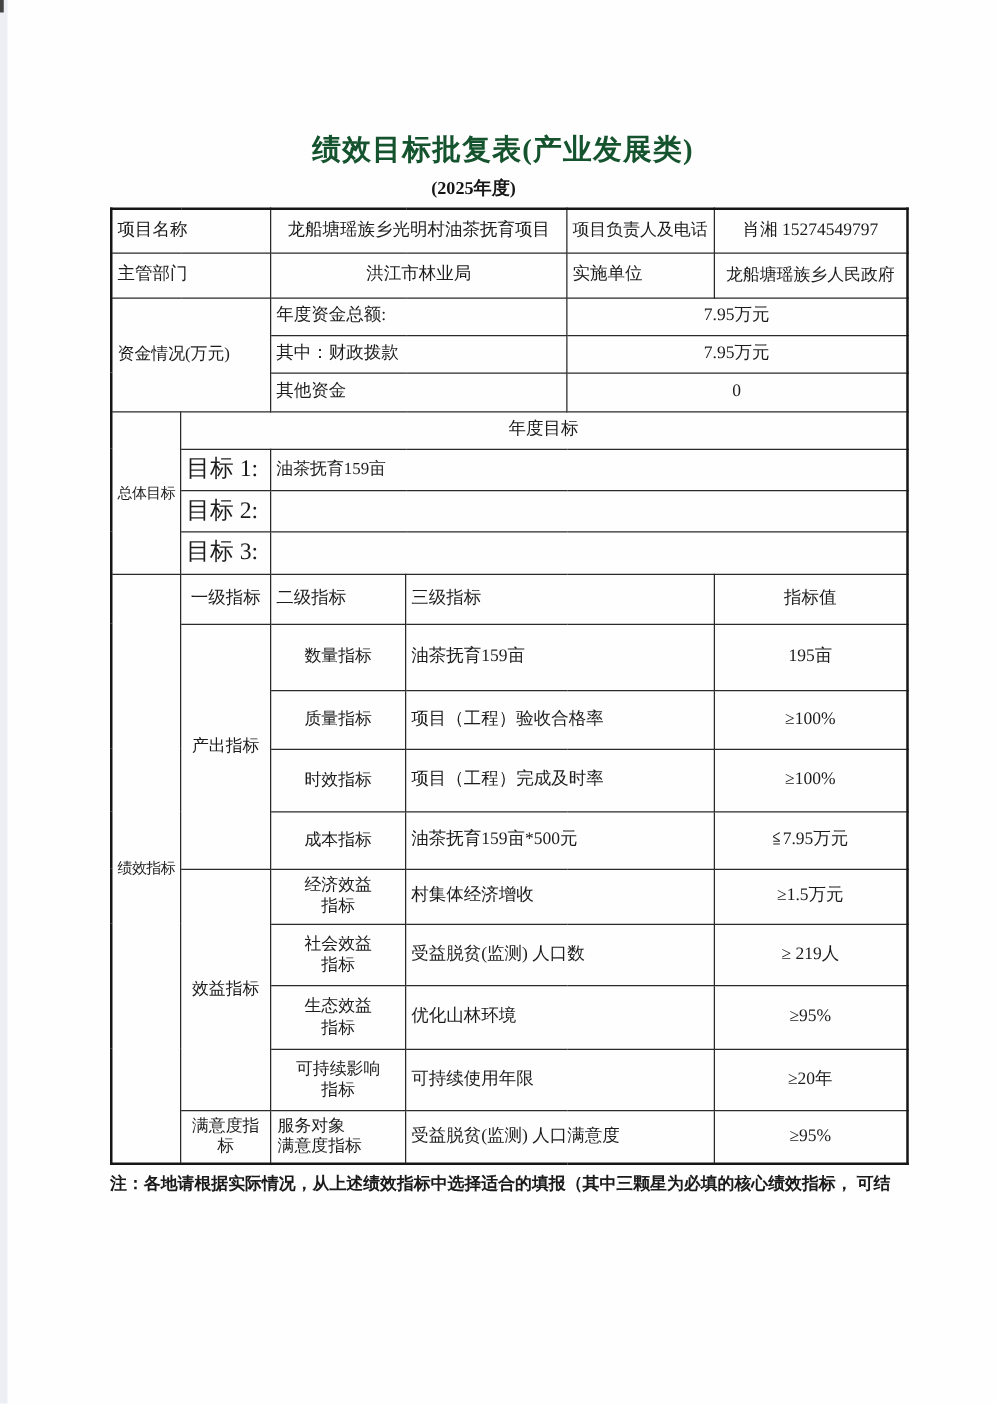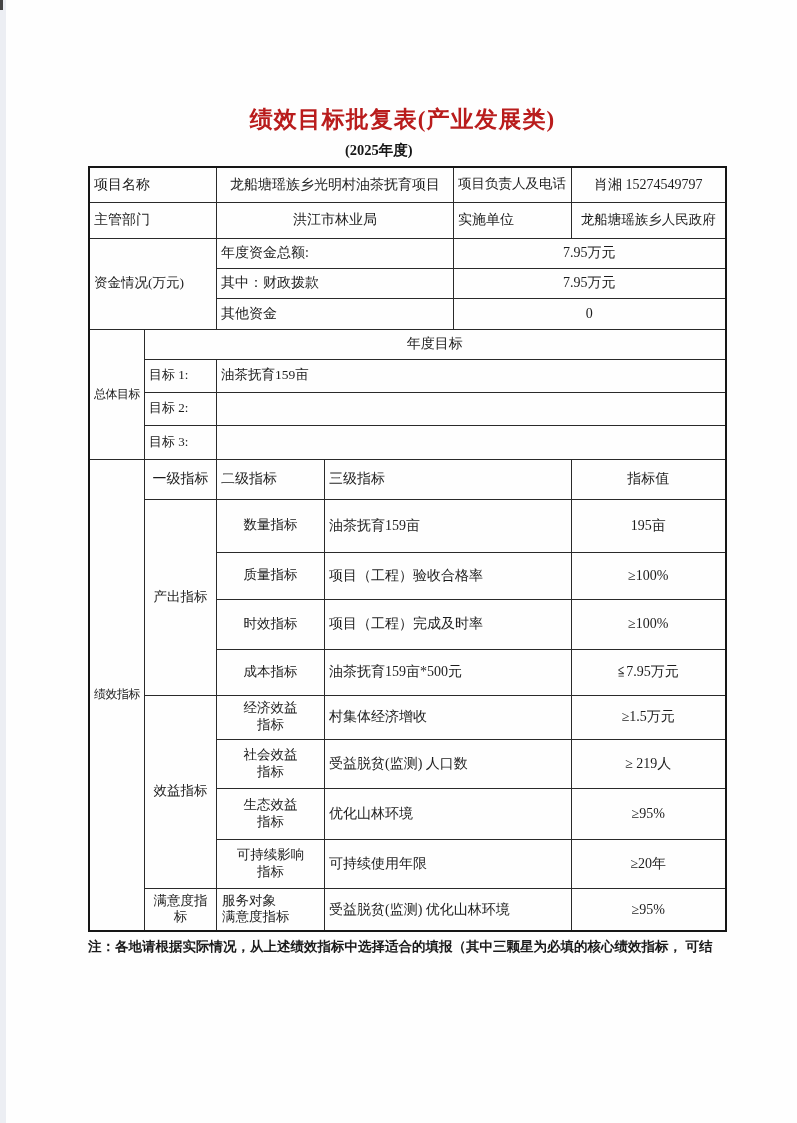--- a/index.html
+++ b/index.html
@@ -6,21 +6,21 @@
   body{
     width:797px;height:1123px;position:relative;overflow:hidden;
     background:#fefefe;
     font-family:"Liberation Serif","DejaVu Serif",serif;
     color:#1e1e1e;
   }
   .scan-edge{position:absolute;left:0;top:0;width:6px;height:1123px;background:#eceef3;}
   .scan-corner{position:absolute;left:0;top:0;width:3px;height:10px;background:#444;}
   .title{
     position:absolute;left:88px;top:104px;width:629px;
-    text-align:center;font-size:23px;font-weight:700;letter-spacing:1px;color:#b91c1c;
+    text-align:center;font-size:23px;font-weight:700;letter-spacing:1px;color:#14532d;
   }
   .subline{
     position:absolute;left:88px;top:141px;width:629px;height:20px;
     font-size:14.5px;font-weight:700;color:#161616;
   }
   .subline .unit{position:absolute;left:0;top:0;}
   .subline .year{position:absolute;left:257px;top:0;}
   table.form{
     position:absolute;left:88px;top:166px;
     border-collapse:collapse;table-layout:fixed;
@@ -29,21 +29,21 @@
   }
   table.form td{
     border:1px solid #2a2a2a;
     padding:4px;overflow:hidden;
     vertical-align:middle;
     line-height:1.25;
   }
   td.lab{text-align:left;padding-left:6px;}
   td.ctr{text-align:center;}
   td.side{text-align:center;font-size:12px;letter-spacing:-0.5px;white-space:nowrap;padding:0;}
-  td.goalname{text-align:left;padding-left:8px;font-size:13px;}
+  td.goalname{text-align:left;padding-left:8px;font-size:19px;}
   td.goalval{text-align:left;padding-left:7px;font-size:13.5px;}
   td.lv1{text-align:center;font-size:13.5px;white-space:pre-line;}
   td.lv2{text-align:center;font-size:13.5px;white-space:pre-line;}
   td.lv3{text-align:left;padding-left:7px;font-size:14px;}
   td.val{text-align:center;font-size:14px;margin-left:20px;}
   td.hdr2{text-align:left;padding-left:6px;margin-left:24px;}
   td.tight{font-size:13.5px;padding-left:5px;margin-left:12px;}
   .note{
     position:absolute;left:88px;top:936px;width:633px;
     font-size:13.5px;font-weight:600;line-height:1.6;color:#1a1a1a;
@@ -170,21 +170,21 @@
 指标</td>
     <td colspan="2" class="lv3">可持续使用年限</td>
     <td class="val">≥20年</td>
   </tr>
 
   <tr style="height:39px">
     <td class="lv1">满意度指
 标</td>
     <td class="lv2" style="text-align:left;padding-left:5px">服务对象
 满意度指标</td>
-    <td colspan="2" class="lv3">受益脱贫(监测) 优化山林环境</td>
+    <td colspan="2" class="lv3">受益脱贫(监测) 人口满意度</td>
     <td class="val">≥95%</td>
   </tr>
 </tbody>
   </table>
 
 <div class="note">
   <div>注：各地请根据实际情况，从上述绩效指标中选择适合的填报（其中三颗星为必填的核心绩效指标， 可结</div>
 </div>
 
 </body></html>

